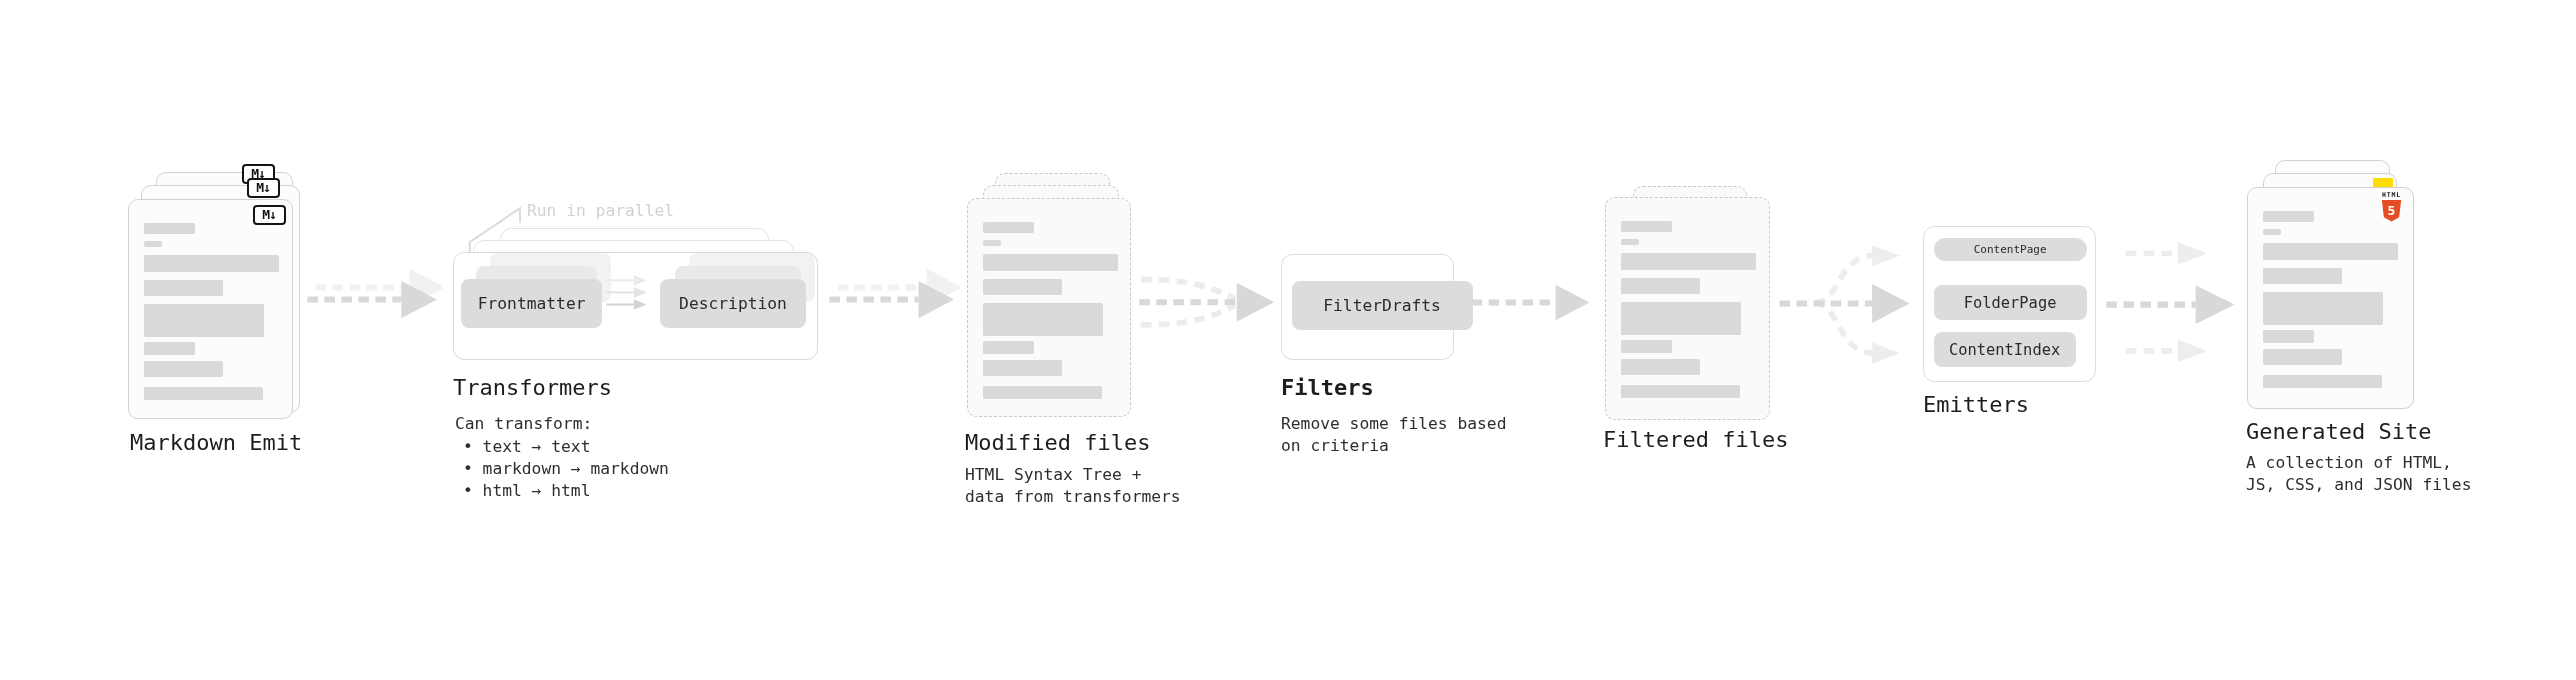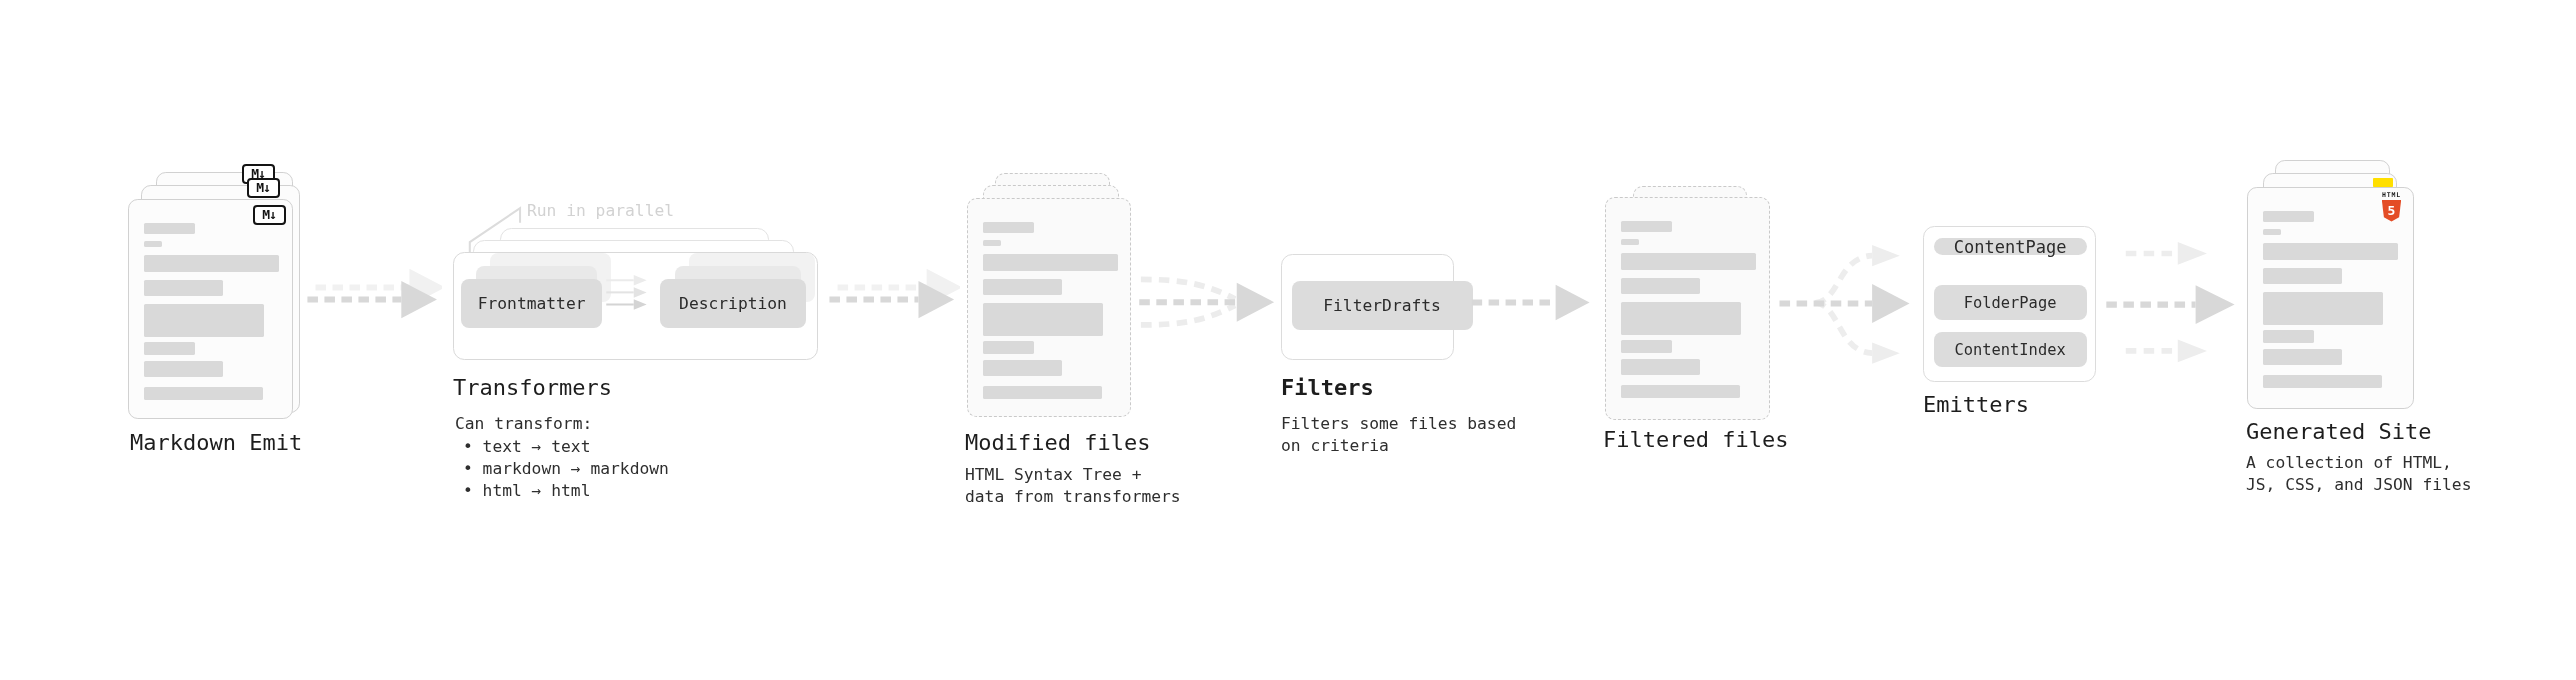--- a/index.html
+++ b/index.html
@@ -150,21 +150,21 @@
     <path d="M6,92 C60,92 86,86 122,68" fill="none" stroke="#ececec" stroke-width="7" stroke-dasharray="13 9"></path>
     <line x1="4" y1="64" x2="124" y2="64" stroke="#d8d8d8" stroke-width="7.5" stroke-dasharray="13 8"></line>
     <path d="M124,40 L170,64 L124,88 Z" fill="#d8d8d8"></path>
   </svg>
 
   <div style="position:absolute;left:1281px;top:254px;width:173px;height:106px;">
     <div class="panel" style="left:0;top:0;width:173px;height:106px;"></div>
     <div class="chip" style="left:10.6px;top:27px;width:181px;height:49px;">FilterDrafts</div>
   </div>
   <div class="h" style="left:1281px;top:375px;font-weight:bold;">Filters</div>
-  <div class="desc" style="left:1281px;top:413px;">Filters some files based
+  <div class="desc" style="left:1281px;top:413px;">Remove some files based
 on criteria</div>
 
   <svg class="arrow" style="left:1468px;top:271px;" width="126" height="63" viewBox="0 0 155 78">
     <line x1="4" y1="39" x2="108" y2="39" stroke="#d8d8d8" stroke-width="7.5" stroke-dasharray="13 8"></line>
     <path d="M108,17 L150,39 L108,61 Z" fill="#d8d8d8"></path>
   </svg>
 
   <div style="position:absolute;left:1605px;top:184px;width:171px;height:244px;">
     <div class="sheet dashed" style="left:28.4px;top:1.6px;width:114px;height:36px;"></div>
     <div class="sheet dashed" style="left:0;top:13px;width:165px;height:223px;">
@@ -186,23 +186,23 @@
     <path d="M48,76 C78,74 76,20 118,18" fill="none" stroke="#ededed" stroke-width="7" stroke-dasharray="13 9"></path>
     <path d="M118,5 L152,18 L118,31 Z" fill="#ededed"></path>
     <path d="M48,76 C78,78 76,136 118,138" fill="none" stroke="#ededed" stroke-width="7" stroke-dasharray="13 9"></path>
     <path d="M118,125 L152,138 L118,151 Z" fill="#ededed"></path>
     <line x1="4" y1="77" x2="118" y2="77" stroke="#d8d8d8" stroke-width="7.5" stroke-dasharray="13 8"></line>
     <path d="M118,53 L164,77 L118,101 Z" fill="#d8d8d8"></path>
   </svg>
 
   <div style="position:absolute;left:1923px;top:226px;width:173px;height:156px;">
     <div class="panel" style="left:0;top:0;width:173px;height:156px;"></div>
-    <div class="chip" style="left:10.6px;top:12.2px;width:153px;height:17px;font-size:17px;border-radius:14px;">ContentPage</div>
+    <div class="chip" style="left:10.6px;top:12.2px;width:153px;height:23px;font-size:11px;border-radius:14px;">ContentPage</div>
     <div class="chip" style="left:10.6px;top:59px;width:153px;height:35px;font-size:15.4px;">FolderPage</div>
-    <div class="chip" style="left:10.6px;top:106px;width:153px;height:35px;font-size:15.4px;">ContentIndex</div>
+    <div class="chip" style="left:10.6px;top:106px;width:142px;height:35px;font-size:15.4px;">ContentIndex</div>
   </div>
   <div class="h" style="left:1923px;top:392px;">Emitters</div>
 
   <svg class="arrow" style="left:2103px;top:234px;" width="143" height="138" viewBox="0 0 176 170">
     <g>
         <line x1="28" y1="24" x2="92" y2="24" stroke="#ededed" stroke-width="7" stroke-dasharray="13 9"></line>
         <path d="M92,10 L128,24 L92,38 Z" fill="#ededed"></path>
       </g>
     <g>
         <line x1="4" y1="87" x2="114" y2="87" stroke="#d8d8d8" stroke-width="7.5" stroke-dasharray="13 8"></line>

